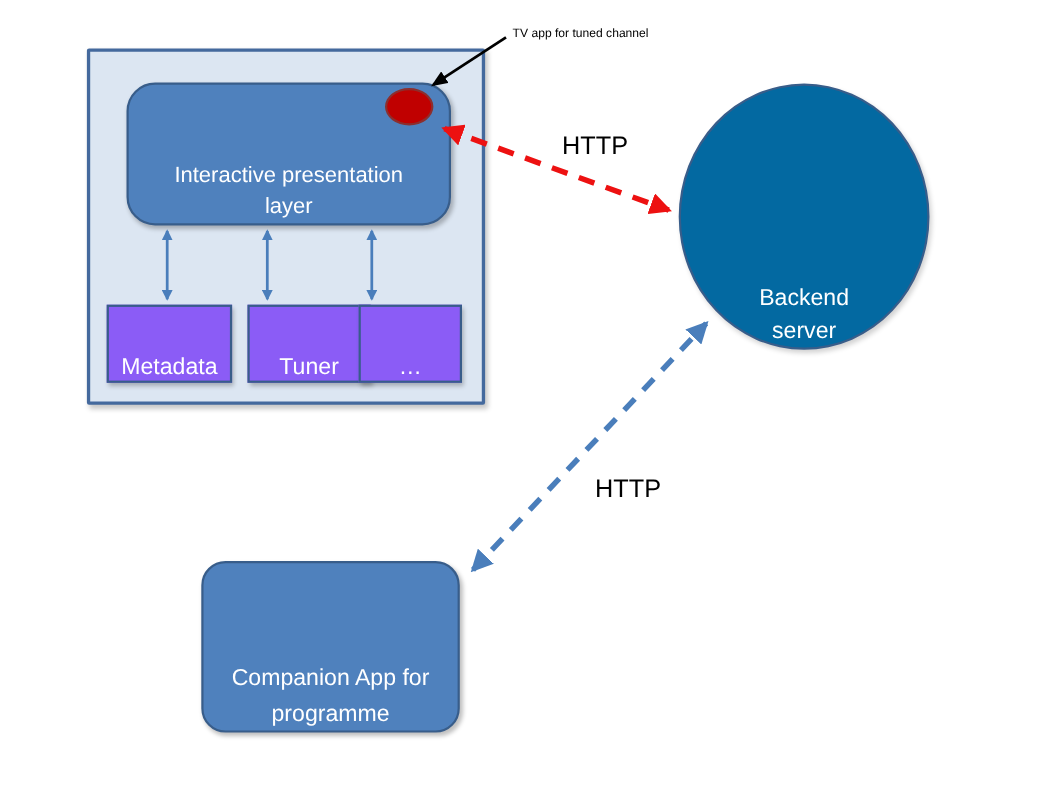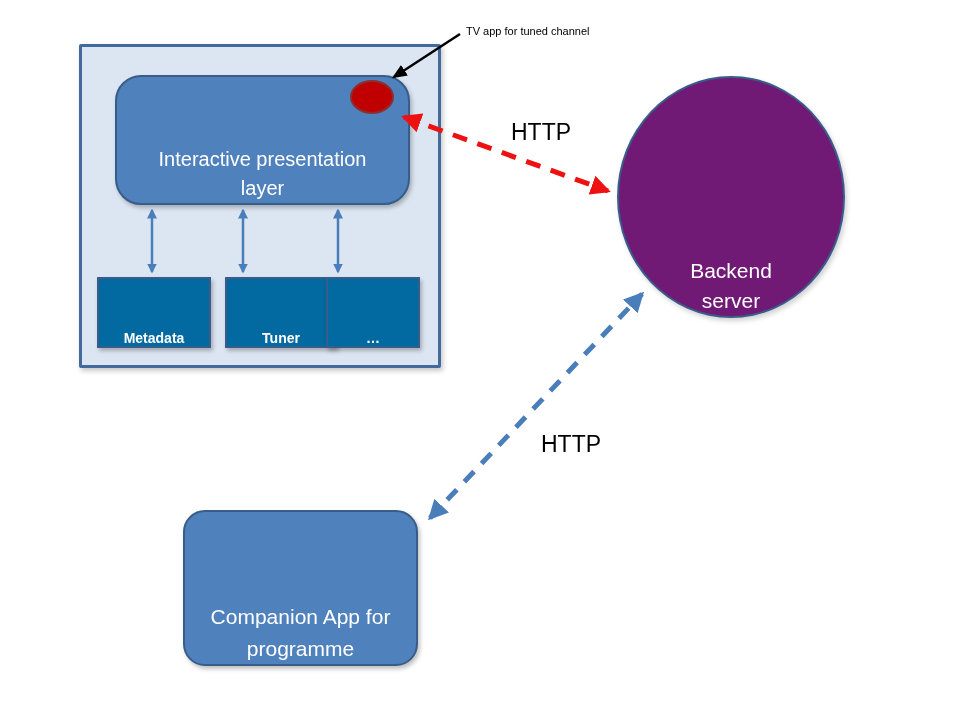--- a/index.html
+++ b/index.html
@@ -18,30 +18,30 @@
     background:#4F81BD;border:2px solid #385D8A;border-radius:26px;
     box-shadow:2px 3px 4px rgba(0,0,0,0.25);
     color:#fff;font-size:20px;line-height:1.45;padding:0 26px;
   }
   .tv-ellipse{
     left:350px;top:80px;width:44px;height:34px;border-radius:50%;
     background:#C00000;border:2px solid #8C2F2E;
   }
   .module{
     top:277px;height:71px;
-    background:#0369a1;border:2px solid #385D8A;
+    background:#8b5cf6;border:2px solid #385D8A;
     box-shadow:2px 3px 4px rgba(0,0,0,0.25);
-    color:#fff;font-size:14px;font-weight:bold;
+    color:#fff;font-size:21px;
   }
   .module.metadata{left:97px;width:114px;}
   .module.tuner{left:225px;width:112px;}
   .module.more{left:326px;width:94px;}
   .backend-circle{
     left:617px;top:76px;width:228px;height:242px;border-radius:50%;
-    background:#701a75;border:2px solid #385D8A;
+    background:#0369a1;border:2px solid #385D8A;
     box-shadow:2px 3px 5px rgba(0,0,0,0.18);
     color:#fff;font-size:21px;line-height:1.43;
   }
   .backend-circle .lbl{width:110px;}
   .companion-box{
     left:183px;top:510px;width:235px;height:156px;
     background:#4F81BD;border:2px solid #385D8A;border-radius:22px;
     box-shadow:2px 3px 4px rgba(0,0,0,0.25);
     color:#fff;font-size:21px;line-height:1.5;padding:0 18px;
   }

